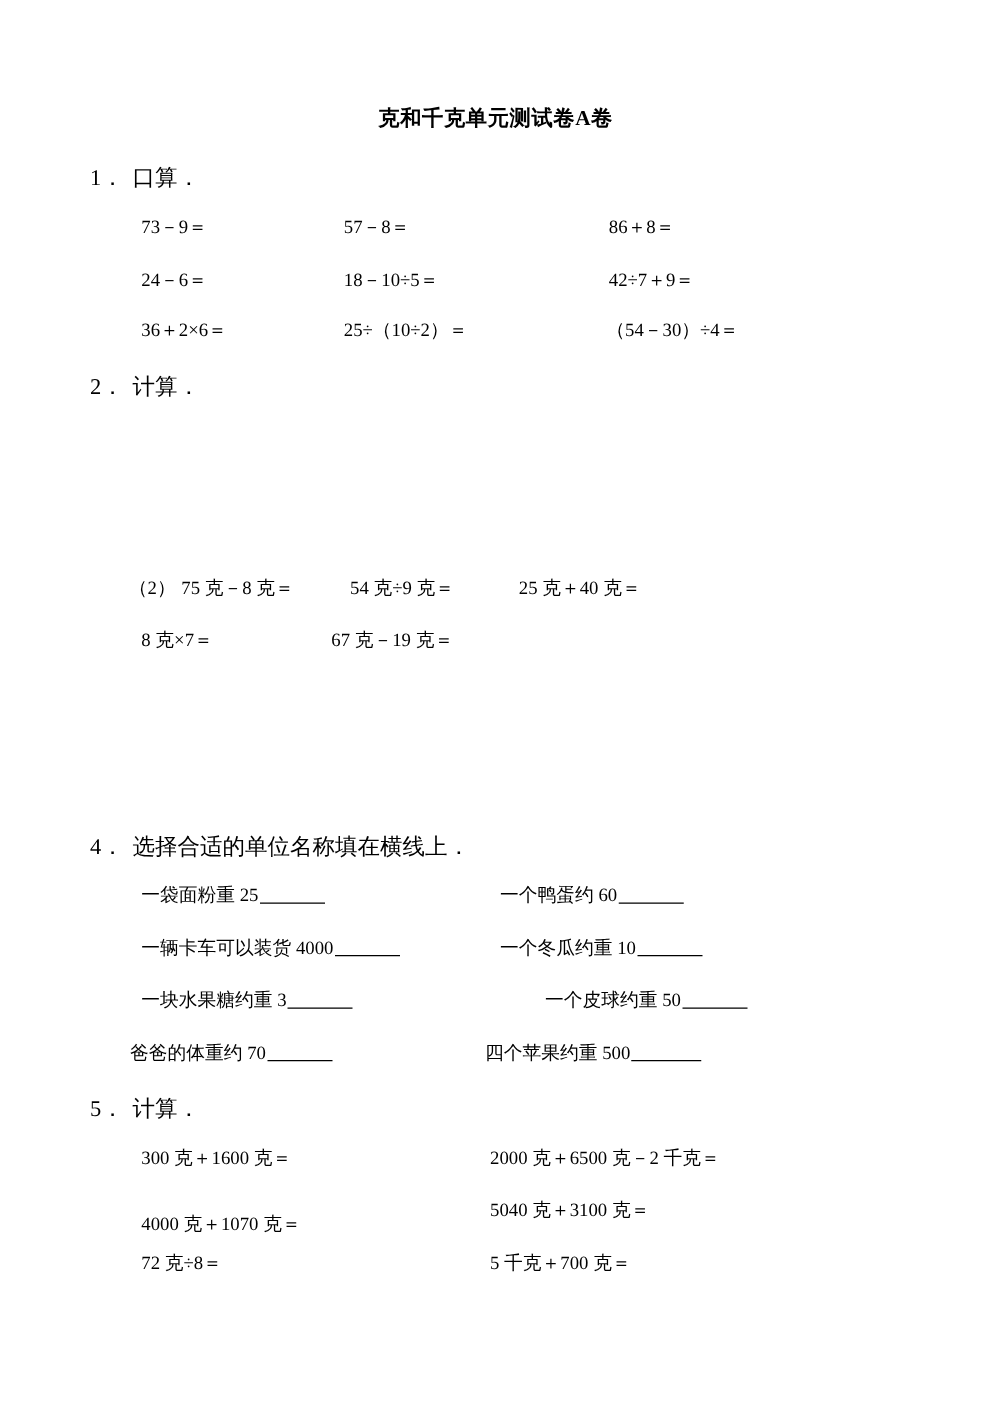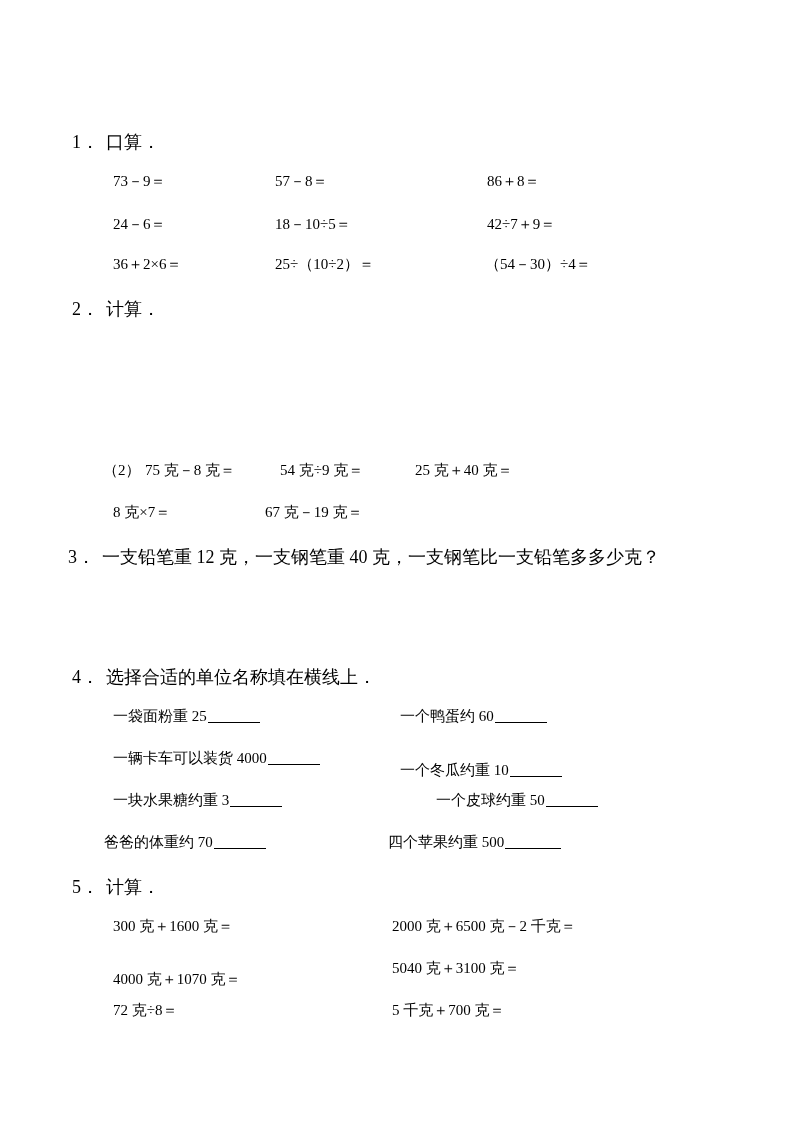--- a/index.html
+++ b/index.html
@@ -52,20 +52,21 @@
     vertical-align: -2px;
     margin-left: 1px;
   }
   .blank.wide { width: 56px; }
 </style>
 </head>
 <body>
 
 <div class="page">
 
+  <div class="title">克和千克单元测试卷A卷</div>
 
   <div class="qhead" style="left:72px; top:130px;">
     <span>1．</span><span style="display:inline-block;width:7px"></span><span>口算．</span>
   </div>
 
   <div class="cell" style="left:113px; top:172px;">73－9＝</div>
   <div class="cell" style="left:275px; top:172px;">57－8＝</div>
   <div class="cell" style="left:487px; top:172px;">86＋8＝</div>
 
   <div class="cell" style="left:113px; top:215px;">24－6＝</div>
@@ -82,39 +83,36 @@
 
 
   <div class="line" style="left:103px; top:461px;">（2）</div>
   <div class="cell" style="left:145px; top:461px;">75 克－8 克＝</div>
   <div class="cell" style="left:280px; top:461px;">54 克÷9 克＝</div>
   <div class="cell" style="left:415px; top:461px;">25 克＋40 克＝</div>
 
   <div class="cell" style="left:113px; top:503px;">8 克×7＝</div>
   <div class="cell" style="left:265px; top:503px;">67 克－19 克＝</div>
 
-  <div class="qhead" style="left:68px; top:545px;">
-    <span>3．</span><span style="display:inline-block;width:7px"></span><span>一支铅笔重 12 克，一支钢笔重 40 克，一支钢笔比一支铅笔多多少克？</span>
-  </div>
 
   <div class="qhead" style="left:72px; top:665px;">
     <span>4．</span><span style="display:inline-block;width:7px"></span><span>选择合适的单位名称填在横线上．</span>
   </div>
 
   <div class="cell" style="left:113px; top:707px;">
     <span>一袋面粉重 25</span><span class="blank"></span>
   </div>
   <div class="cell" style="left:400px; top:707px;">
     <span>一个鸭蛋约 60</span><span class="blank"></span>
   </div>
 
   <div class="cell" style="left:113px; top:749px;">
     <span>一辆卡车可以装货 4000</span><span class="blank"></span>
   </div>
-  <div class="cell" style="left:400px; top:749px;margin-top:12px;">
+  <div class="cell" style="left:400px; top:749px;">
     <span>一个冬瓜约重 10</span><span class="blank"></span>
   </div>
 
   <div class="cell" style="left:113px; top:791px;">
     <span>一块水果糖约重 3</span><span class="blank"></span>
   </div>
   <div class="cell" style="left:400px; top:791px;margin-left:36px;">
     <span>一个皮球约重 50</span><span class="blank"></span>
   </div>
 

